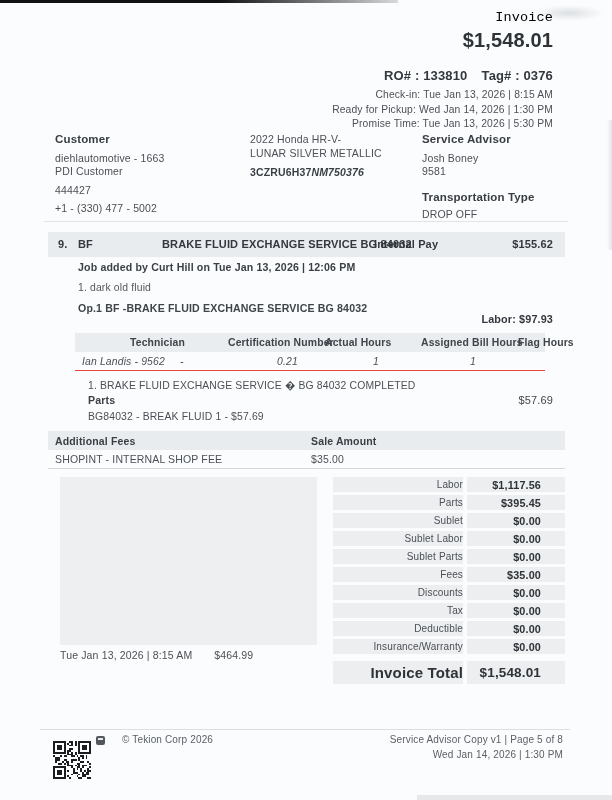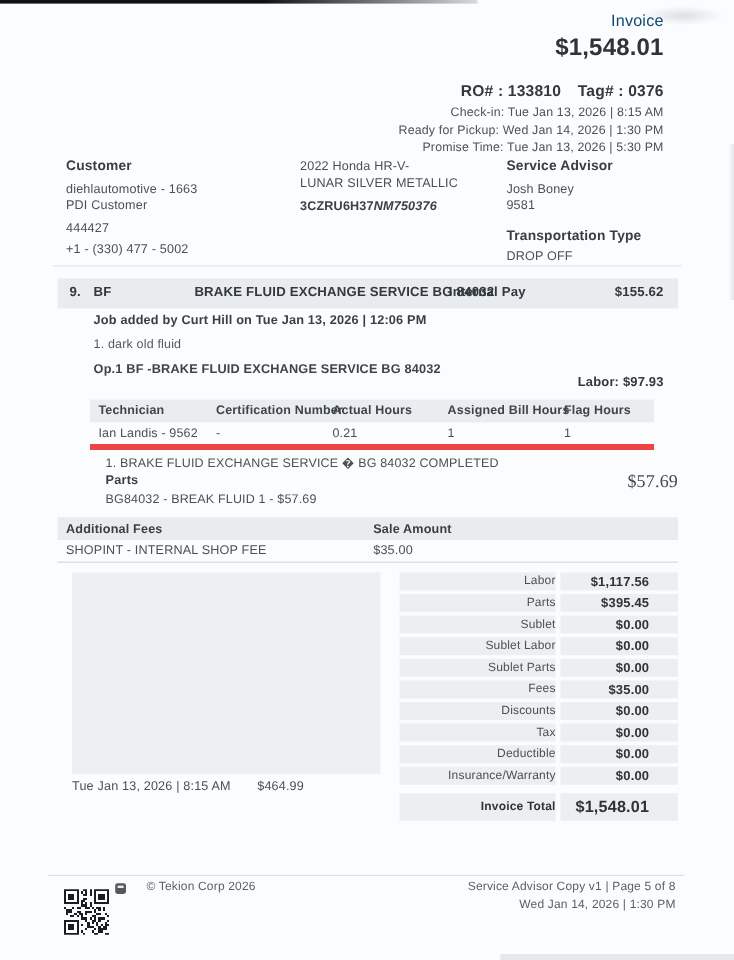--- a/index.html
+++ b/index.html
@@ -14,21 +14,21 @@
   
   .scan-strip{top:0;left:0;width:398px;height:3px;
     background:linear-gradient(to right,#101114 55%,rgba(16,17,20,.55) 80%,rgba(16,17,20,.15));}
   .smudge-tr{top:5px;right:8px;width:70px;height:16px;
     background:radial-gradient(ellipse at center,rgba(140,150,160,.28),transparent 70%);}
   .edge-r{top:120px;right:0;width:5px;height:130px;
     background:linear-gradient(to left,rgba(200,205,210,.5),transparent);}
   .bottom-strip{bottom:0;right:0;width:195px;height:5px;background:#e6e8ea;}
   
   .hdr{top:10px;right:59px;text-align:right;}
-  .hdr .inv-label{font-size:13.5px;color:#0c4a6e;}
+  .hdr .inv-label{font-size:13.5px;color:#000000;font-family:Liberation Mono, monospace;}
   .hdr .inv-amount{font-size:20px;font-weight:bold;color:#2e3338;margin-top:4px;}
   .hdr .ro-line{margin-top:16px;font-size:13px;font-weight:bold;color:#33383e;}
   .hdr .ro-line .gap{display:inline-block;width:14px;}
   .hdr .meta{margin-top:5px;font-size:10.3px;line-height:14.5px;color:#4c5157;}
   
   .col{font-size:10.5px;line-height:13.5px;color:#4b5056;}
   .col .title{font-size:11.5px;font-weight:bold;color:#383d43;margin-bottom:5px;}
   .col-customer{left:55px;top:133px;width:190px;}
   .col-vehicle{left:250px;top:133px;width:168px;}
   .col-advisor{left:422px;top:133px;width:150px;}
@@ -47,45 +47,45 @@
   .jb-title{left:114px;}
   .jb-pay{left:326px;}
   .jb-amount{right:12px;}
   .job-added{left:78px;top:261px;font-size:10.6px;font-weight:bold;color:#3a3f45;}
   .job-note{left:78px;top:282px;font-size:10.4px;color:#53585e;}
   .job-op{left:78px;top:302px;font-size:10.6px;font-weight:bold;color:#3f444a;}
   .job-labor{top:313px;right:59px;font-size:10.8px;font-weight:bold;color:#33383e;}
   
   .tech{left:75px;top:333px;width:470px;font-size:10.4px;}
   .tt-head,.tt-row{display:grid;grid-template-columns:98px 97px 96px 97px 1fr;}
-  .tt-head{background:#eaedef;height:19px;align-items:center;font-weight:bold;color:#3f444a;}
-  .tt-row{height:18px;align-items:center;color:#4b5056;border-bottom:5px solid #ef4444;}
+  .tt-head{background:#eaedef;height:19px;align-items:center;font-weight:bold;color:#3f444a;padding-left:48px;}
+  .tt-row{height:18px;align-items:center;color:#4b5056;border-bottom:1px solid #ef4444;font-style:italic;}
   .tt-head span,.tt-row span{padding-left:7px;white-space:nowrap;}
   .completed{left:88px;top:378px;font-size:10.4px;color:#4b5056;}
   .parts-label{left:88px;top:394px;font-size:10.6px;font-weight:bold;color:#3a3f45;}
-  .parts-amount{top:394px;right:47px;font-size:15px;color:#43484e;font-family:Liberation Serif, serif;}
+  .parts-amount{top:394px;right:59px;font-size:11px;color:#43484e;}
   .parts-detail{left:88px;top:411px;font-size:10.4px;color:#4b5056;}
   
   .fees-band{top:431px;left:48px;right:47px;height:19px;background:#e9eceE;}
   .fees-band span{position:absolute;top:4px;font-size:10.5px;font-weight:bold;color:#3a3f45;}
   .fb-label{left:7px;}
   .fb-amount{left:263px;}
   .fees-row-label{left:55px;top:453px;font-size:10.5px;color:#4b5056;}
   .fees-row-amount{left:311px;top:453px;font-size:10.5px;color:#4b5056;}
   .fees-underline{top:468px;left:48px;right:47px;height:1px;background:#d5d9dc;}
   
   .totals-leftbox{left:60px;top:477px;width:257px;height:168px;background:#edeff1;}
   .totals{left:333px;top:477px;width:232px;display:flex;flex-direction:column;gap:3px;}
   .t-row{display:flex;gap:4px;height:15px;}
   .t-row .lbl{width:130px;background:#eceef0;display:flex;align-items:center;
     justify-content:flex-end;font-size:10px;color:#4b5056;}
   .t-row .val{flex:1;background:#eceef0;display:flex;align-items:center;
     justify-content:flex-end;padding-right:24px;font-size:10.8px;font-weight:bold;color:#2e3338;}
   .t-total{margin-top:4px;height:23px;}
-  .t-total .lbl{font-size:10px;font-weight:bold;color:#2e3338;}
+  .t-total .lbl{font-size:15px;font-weight:bold;color:#2e3338;}
   .t-total .val{font-size:13.5px;}
   .estimate{left:60px;top:647px;font-size:10.5px;color:#4b5056;}
   .estimate .title{font-weight:bold;color:#383d43;}
   .estimate .line{display:flex;gap:22px;margin-top:2px;}
   
   .foot-div{top:729px;left:40px;right:42px;height:1px;background:#dcdfe2;}
   .qr{left:53px;top:741px;width:38px;height:38px;}
   .tekion-icon{left:96px;top:736px;width:9px;height:9px;background:#54585e;border-radius:2px;}
   .tekion-icon::after{content:"";position:absolute;left:2px;top:2px;width:5px;height:2px;background:#e8eaec;}
   .copyright{left:122px;top:734px;font-size:10px;color:#5a5f65;}

